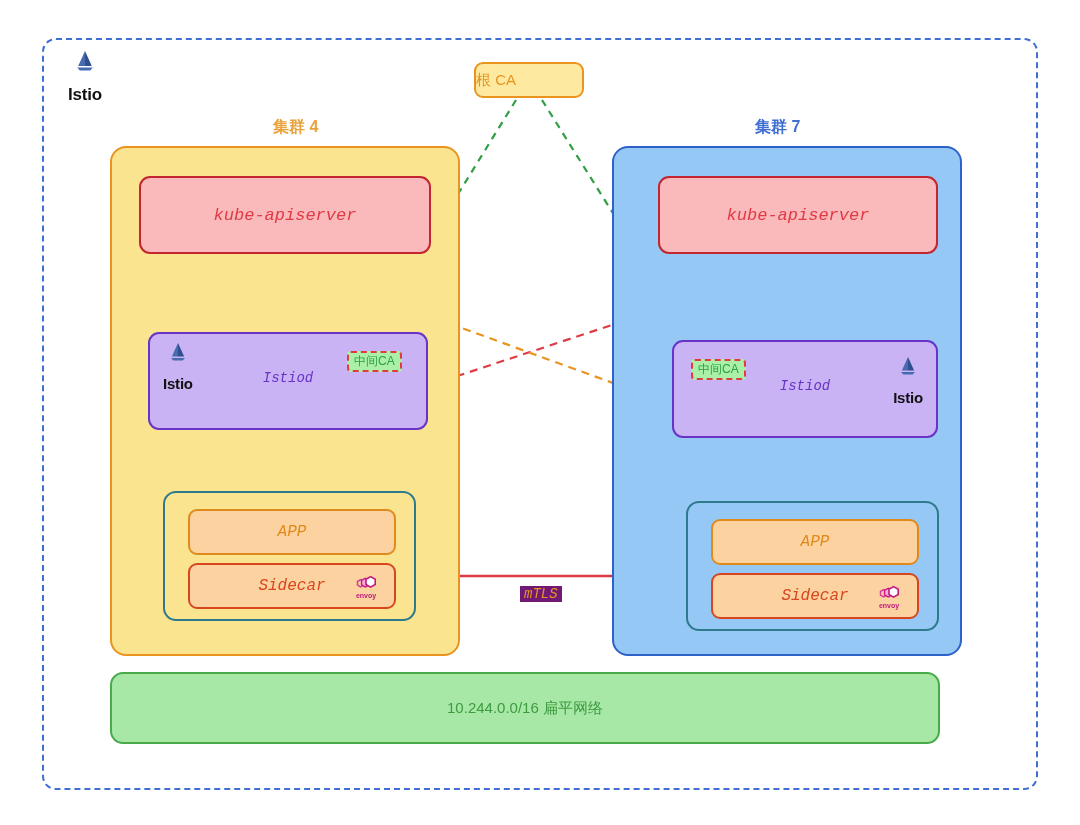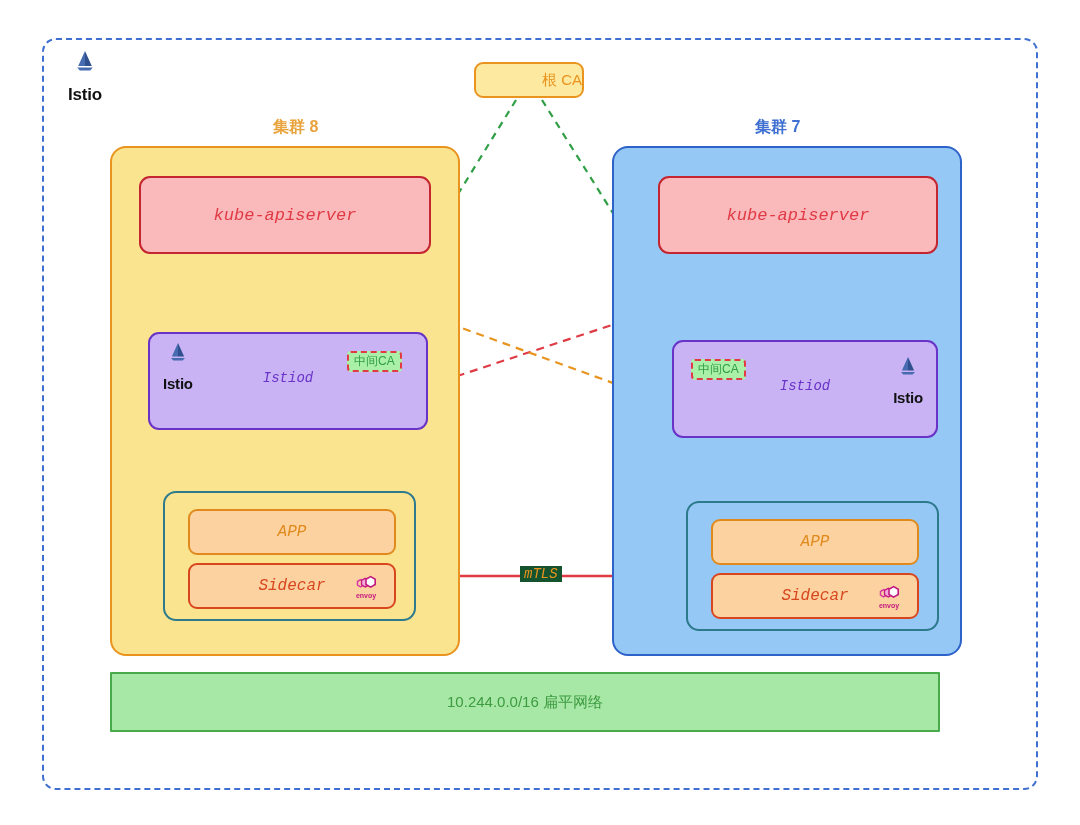--- a/index.html
+++ b/index.html
@@ -52,21 +52,21 @@
   #cluster1-title { left: 273px; top: 117px; color: #e8a33d; }
   #cluster2-title { left: 755px; top: 117px; color: #3f6fd1; }
 
   
   #root-ca {
     left: 474px; top: 62px;
     width: 110px; height: 36px;
     background: #fdeaa0;
     border: 2.5px solid #e8941f;
     border-radius: 9px;
-    display: flex; align-items: center; justify-content: flex-end;
+    display: flex; align-items: center; justify-content: flex-start;
     color: #e8941f;
     font-size: 15px;
   }
 
   
   #cluster1-box {
     left: 110px; top: 146px;
     width: 350px; height: 510px;
     background: #fbe48f;
     border: 2.5px solid #e8941f;
@@ -167,37 +167,37 @@
     font-style: normal;
     font-size: 7px;
     font-weight: bold;
     color: #c2187d;
     margin-top: -2px;
   }
 
   
   #flat-network {
     left: 110px; top: 672px;
-    width: 830px; height: 60px;
+    width: 830px; height: 72px;
     background: #a8e8a6;
     border: 2.5px solid #49aa4c;
-    border-radius: 1px;
+    border-radius: 13px;
     display: flex; align-items: center; justify-content: center;
     color: #3d9b41;
     font-size: 15px;
   }
 
   
   #mtls-label {
-    left: 520px; top: 566px;
+    left: 520px; top: 586px;
     color: #e8941f;
     font-family: "Liberation Mono", monospace;
     font-style: italic;
     font-size: 14px;
-    background: #14532d;
+    background: #701a75;
     padding: 0 4px;
   }
 
   #connectors { left: 0; top: 0; width: 1080px; height: 825px; pointer-events: none; }
 </style>
 </head>
 <body>
 
 <div id="canvas">
 
@@ -240,21 +240,21 @@
 
   <div id="brand-logo" class="abs istio-logo">
     <svg class="sail" width="20" height="22" viewBox="0 0 20 22" xmlns="http://www.w3.org/2000/svg">
       <path d="M10 1 L3.2 16 L10 16 Z" fill="#466bb0"></path>
       <path d="M10 1 L16.8 16 L10 16 Z" fill="#2f4f8f"></path>
       <path d="M2.2 17.6 L17.8 17.6 L15.2 20.4 L4.8 20.4 Z" fill="#466bb0"></path>
     </svg>
     <span class="wordmark">Istio</span>
   </div>
 
-  <div id="cluster1-title" class="abs cluster-title">集群 8</div>
+  <div id="cluster1-title" class="abs cluster-title">集群 4</div>
   <div id="cluster2-title" class="abs cluster-title">集群 7</div>
 
   <div id="root-ca" class="abs">
     <span>根 CA</span>
   </div>
 
   <div id="cluster1-box" class="abs"></div>
 
   <div id="apiserver1" class="abs apiserver">
     <span>kube-apiserver</span>

